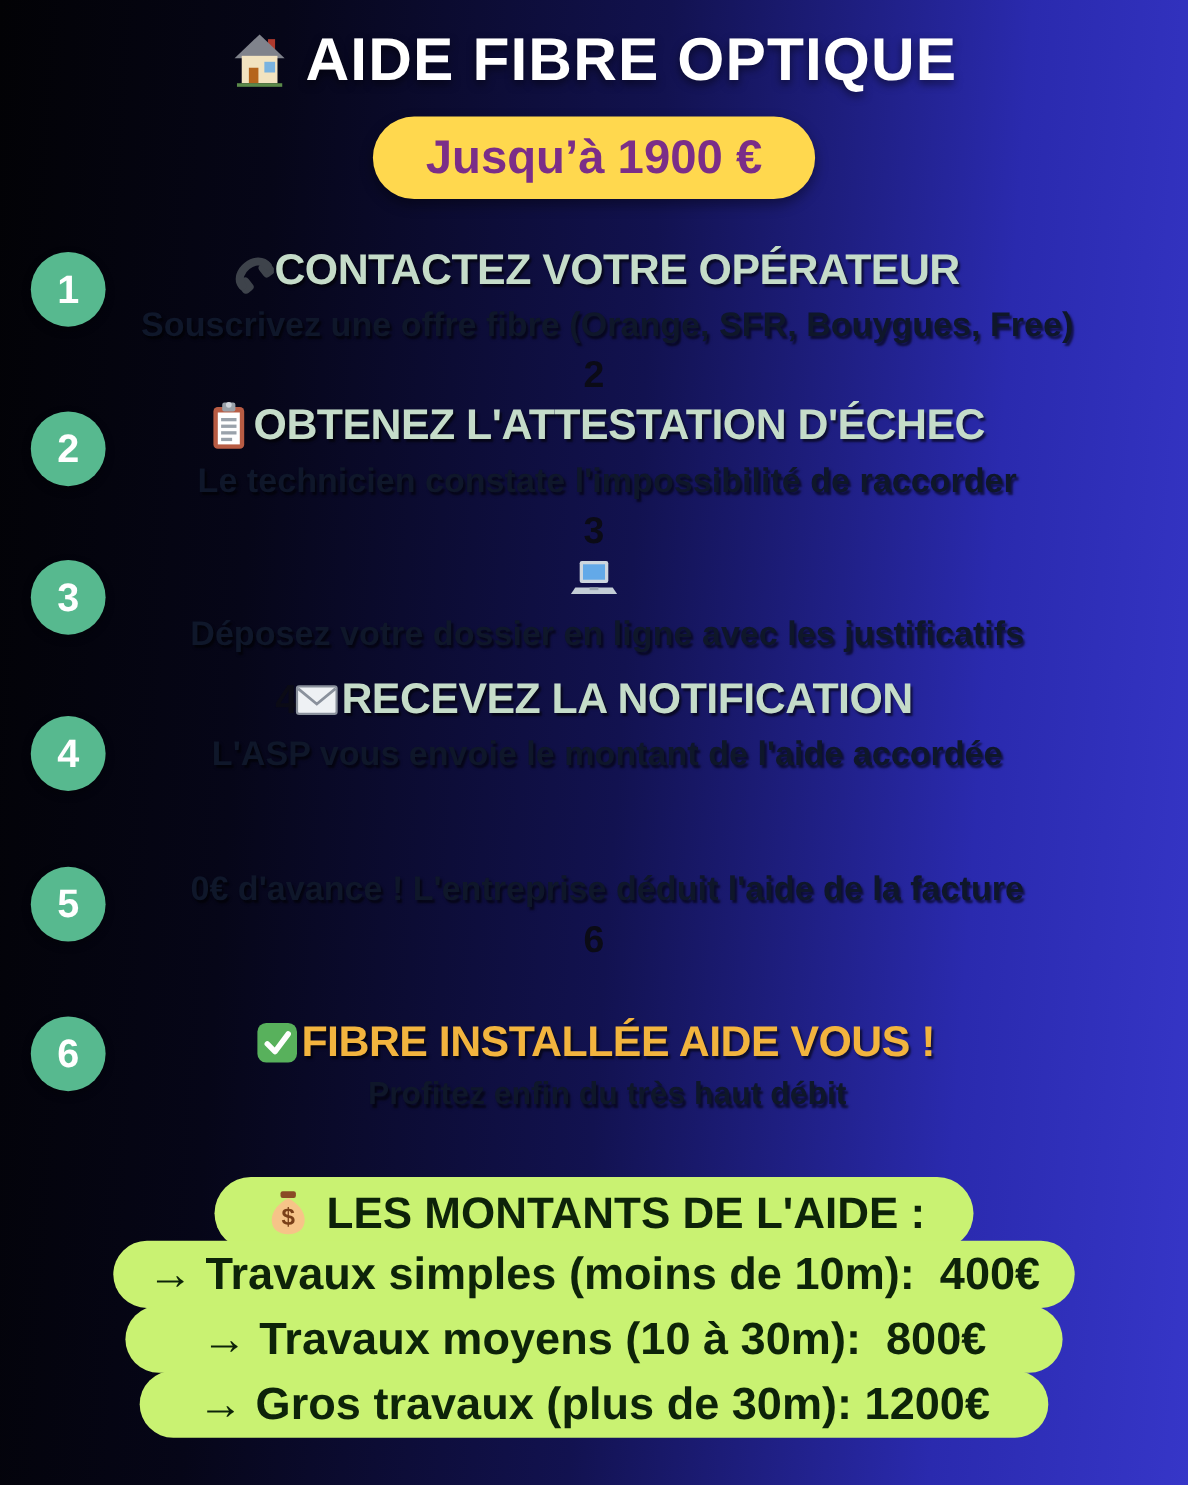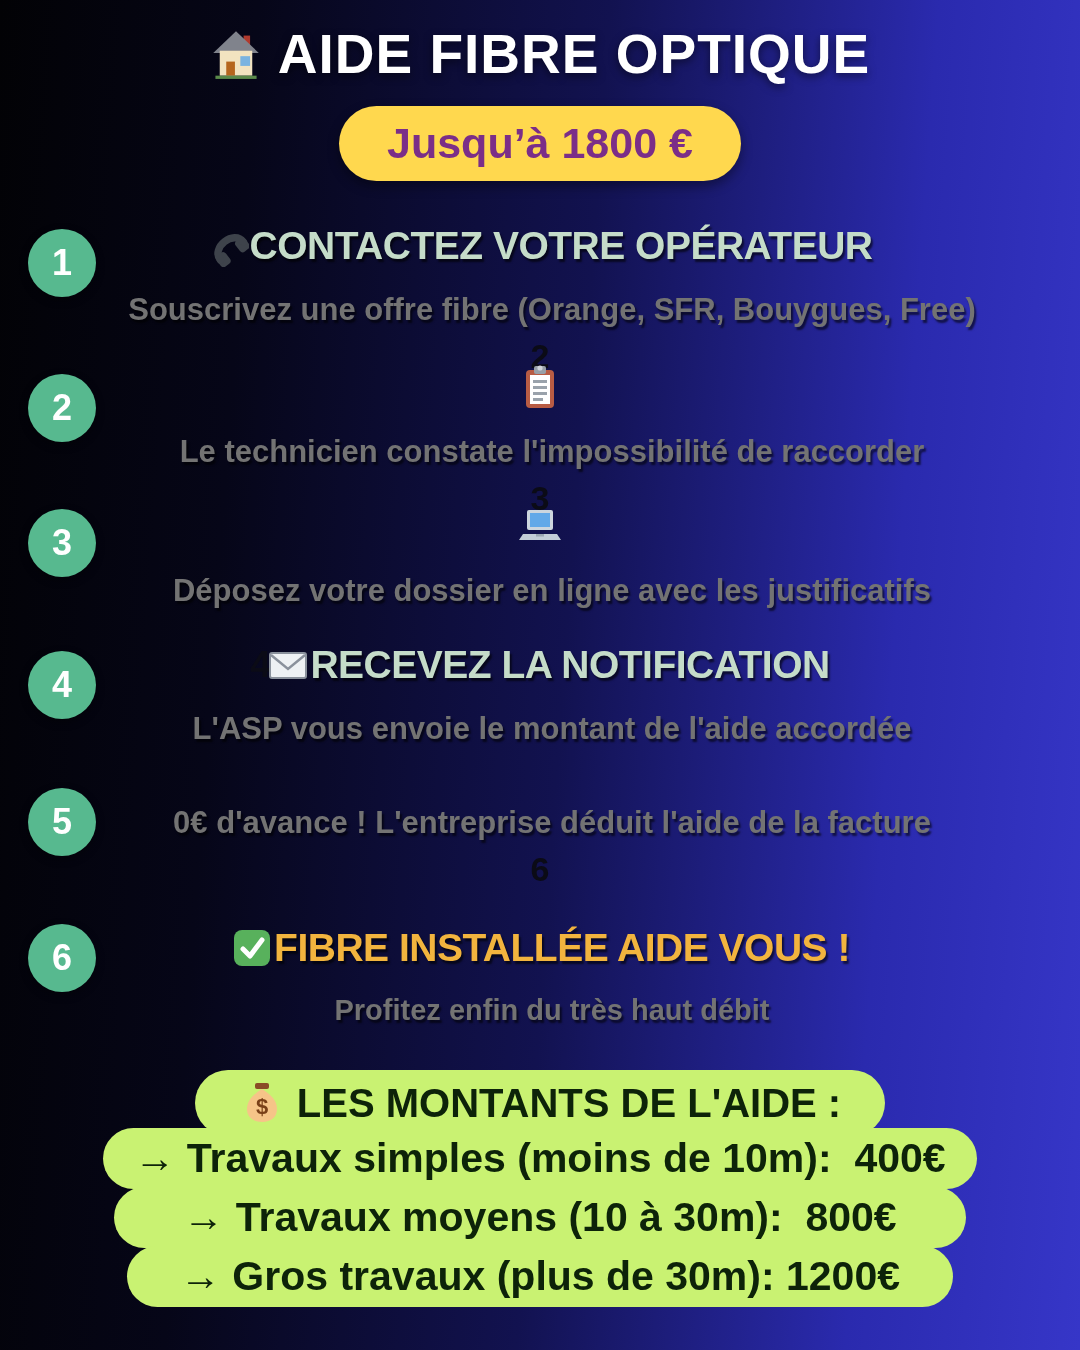--- a/index.html
+++ b/index.html
@@ -16,21 +16,21 @@
   .badge-row{top:106px;text-align:center;}
   .badge-pill{display:inline-block;background:var(--badge-bg,#ffd84e);color:var(--badge-text,#7b2e88);
     font-size:43px;padding:13px 48px;border-radius:48px;box-shadow:0 5px 12px rgba(0,0,0,.4);}
 
   
   .step{text-align:center;}
   .h-row{display:flex;justify-content:center;align-items:center;
     font-size:39px;color:var(--heading-text,#c5dcc9);letter-spacing:-0.5px;
     text-shadow:2px 3px 2px rgba(0,0,0,.6);}
   .step.gold .h-row{color:var(--gold-text,#f2b43e);}
-  .sub{margin-top:24px;font-size:31px;color:#737373;text-shadow:2px 3px 2px rgba(0,0,0,.6);padding-left:24px;}
+  .sub{margin-top:9px;font-size:31px;color:#0f172a;text-shadow:2px 3px 2px rgba(0,0,0,.6);padding-left:24px;}
   .step.gold .sub{font-size:29px;}
   .stray{margin-top:9px;font-size:34px;color:var(--stray-text,#0b0b16);}
   .stray-inline{font-size:37px;color:var(--stray-text,#0b0b16);margin-right:-4px;text-shadow:none;}
 
   .circle{position:absolute;left:28px;width:68px;height:68px;border-radius:50%;
     background:var(--circle-bg,#57b98f);color:#ffffff;font-size:36px;
     display:flex;align-items:center;justify-content:center;box-shadow:0 3px 8px rgba(0,0,0,.35);}
 
   .icon{display:inline-flex;flex:0 0 auto;}
 
@@ -55,21 +55,21 @@
       <rect x="9" y="21" width="30" height="23" fill="#f2e3c0"></rect>
       <rect x="15" y="31" width="8" height="13" fill="#b5651d"></rect>
       <rect x="28" y="26" width="9" height="9" fill="#7ab3e0"></rect>
       <rect x="5" y="44" width="38" height="3" fill="#5b8a4a"></rect>
     </svg>
   </span>
   <span class="title">AIDE FIBRE OPTIQUE</span>
 </div>
 
 <div class="row badge-row">
-  <span class="badge-pill">Jusqu’à 1800 €</span>
+  <span class="badge-pill">Jusqu’à 1900 €</span>
 </div>
 
 <div class="circle" style="top:229px">1</div>
 <div class="circle" style="top:374px">2</div>
 <div class="circle" style="top:509px">3</div>
 <div class="circle" style="top:651px">4</div>
 <div class="circle" style="top:788px">5</div>
 <div class="circle" style="top:924px">6</div>
 
 <div class="row step" style="top:224px">
@@ -96,40 +96,41 @@
         <rect x="9" y="6" width="28" height="38" rx="4" fill="#b85c44"></rect>
         <rect x="13" y="11" width="20" height="29" fill="#ffffff"></rect>
         <rect x="16" y="16" width="14" height="3" fill="#9aa2ab"></rect>
         <rect x="16" y="22" width="14" height="3" fill="#9aa2ab"></rect>
         <rect x="16" y="28" width="14" height="3" fill="#9aa2ab"></rect>
         <rect x="16" y="34" width="10" height="3" fill="#9aa2ab"></rect>
         <rect x="17" y="2" width="12" height="8" rx="2" fill="#98a0a8"></rect>
         <circle cx="23" cy="4" r="2.6" fill="#cfd4da"></circle>
       </svg>
     </span>
+    <span>OBTENEZ L'ATTESTATION D'ÉCHEC</span>
   </div>
   <div class="sub">Le technicien constate l'impossibilité de raccorder</div>
   <div class="stray">3</div>
 </div>
 
 <div class="row step" style="top:503px">
   <div class="h-row">
     <span class="icon">
       <svg width="46" height="46" viewBox="0 0 46 46">
         <rect x="10" y="7" width="26" height="20" rx="2" fill="#cdd6de"></rect>
         <rect x="13" y="10" width="20" height="14" fill="#63a9e8"></rect>
         <path d="M6 31 L40 31 L44 37 L2 37 Z" fill="#c3cdd6"></path>
         <rect x="19" y="31" width="8" height="2.5" fill="#9aa6b0"></rect>
       </svg>
     </span>
   </div>
   <div class="sub">Déposez votre dossier en ligne avec les justificatifs</div>
 </div>
 
-<div class="row step" style="top:643px">
+<div class="row step" style="top:614px">
   <div class="h-row">
     <span class="stray-inline">4</span>
     <span class="icon">
       <svg width="44" height="44" viewBox="0 0 44 44">
         <rect x="4" y="10" width="36" height="25" rx="2" fill="#eef1f4" stroke="#8a919c" stroke-width="2"></rect>
         <polyline points="5,12 22,26 39,12" fill="none" stroke="#8a919c" stroke-width="2.5"></polyline>
       </svg>
     </span>
     <span>RECEVEZ LA NOTIFICATION</span>
   </div>

